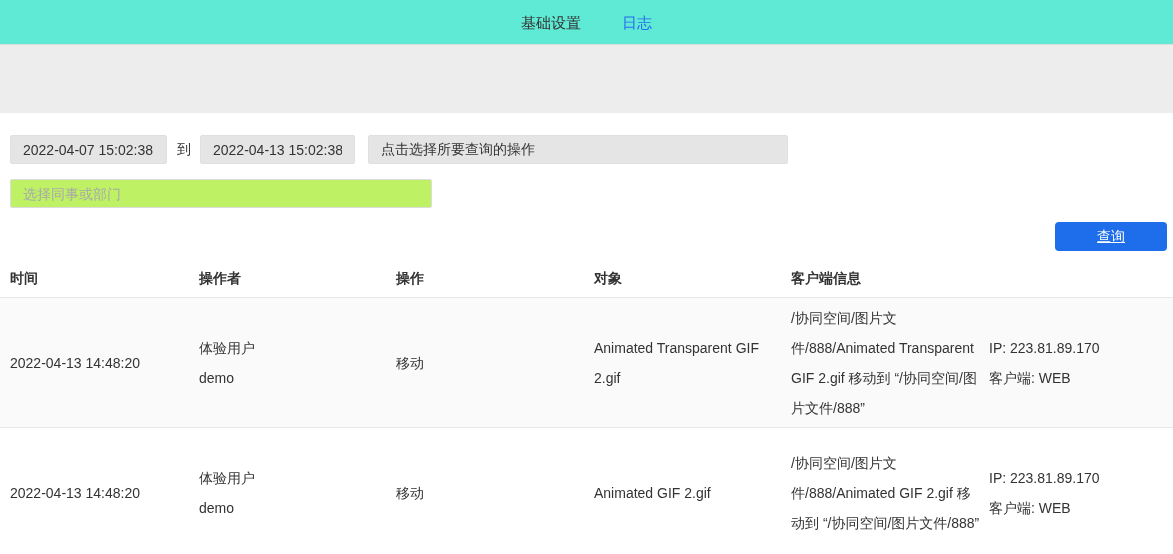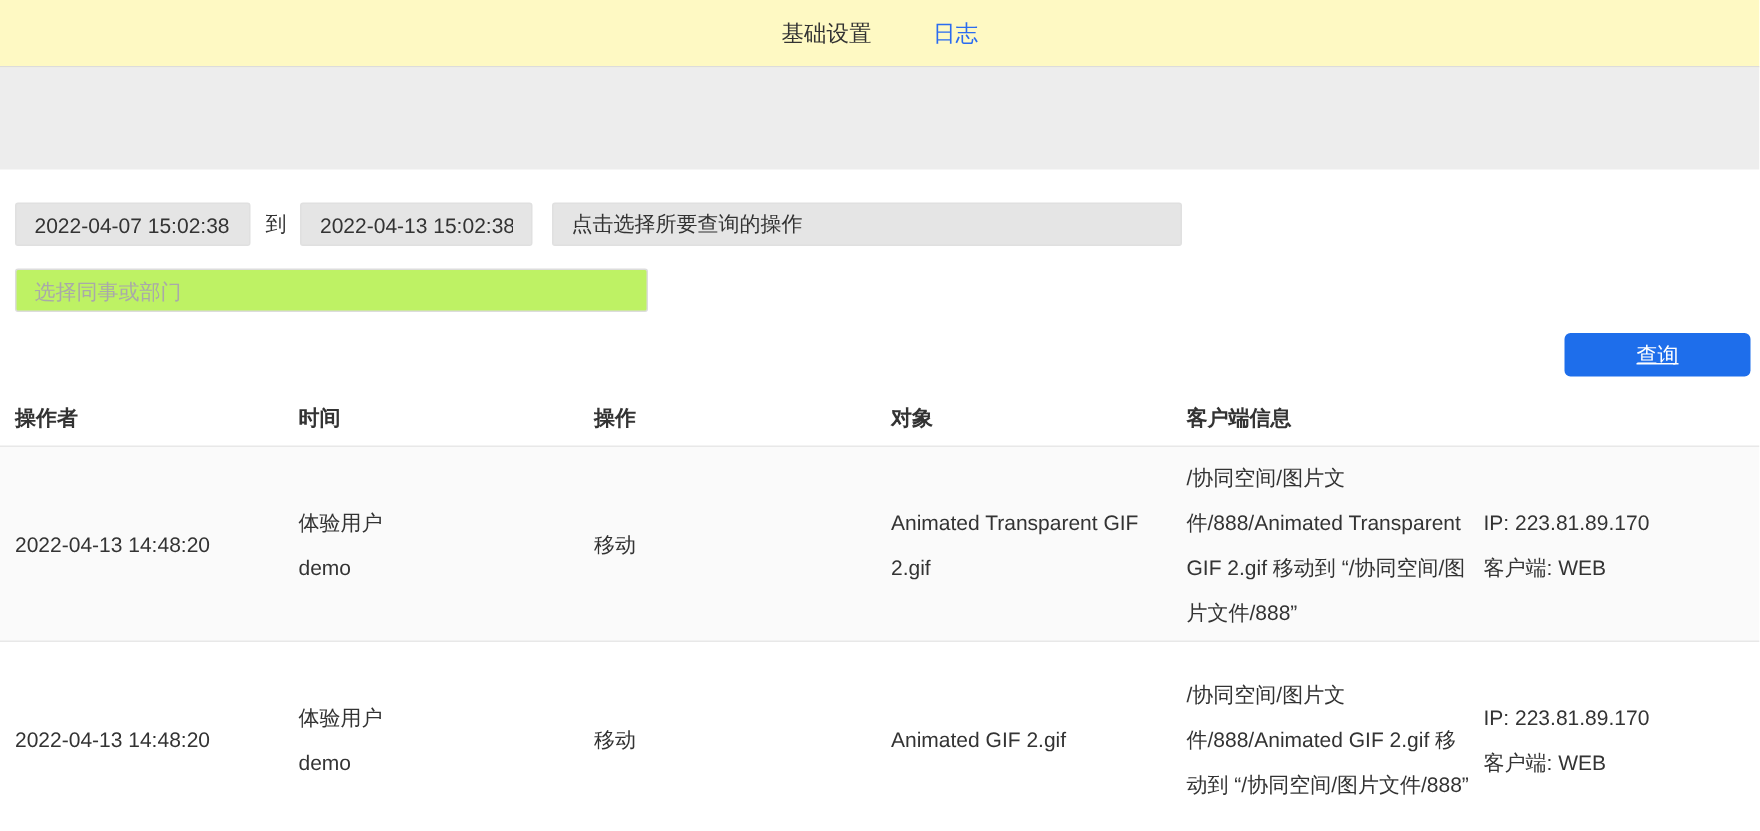--- a/index.html
+++ b/index.html
@@ -7,21 +7,21 @@
     width: 1173px; height: 554px; overflow: hidden;
     background: #fff;
     font-family: "Liberation Sans", "DejaVu Sans", sans-serif;
     color: #333;
   }
   
   .tabbar {
     height: 45px;
     display: flex; justify-content: center; align-items: center;
     gap: 41px;
-    background: #fef9c3;
+    background: #5eead4;
     border-bottom: 1px solid #dcdcdc;
   }
   .tab {
     font-size: 15px; color: #333; cursor: pointer;
     line-height: 45px;
   }
   .tab.active { color: #2b6cf0; }
   
   .gray-band {
     height: 68px;
@@ -47,21 +47,21 @@
   .date-start { width: 157px; }
   .date-end { width: 155px; }
   .to-label { margin: 0 9px 0 10px; font-size: 14px; color: #333; }
   .op-input { width: 420px; margin-left: 13px; }
   .people-input { width: 422px; }
   .button-row {
     display: flex; justify-content: flex-end;
     padding: 14px 6px 0 0;
   }
   .query-btn {
-    width: 124px; height: 29px;
+    width: 112px; height: 29px;
     background: #1e6eeb;
     color: #fff;
     border: none; border-radius: 4px;
     font-size: 14px; font-family: inherit;
     cursor: pointer;
     text-decoration: underline;
   }
   
   .log-table { margin-top: 7px; }
   .trow {
@@ -107,22 +107,22 @@
     <input class="inp white people-input" type="text" placeholder="选择同事或部门" style="">
   </div>
 </div>
 
 <div class="button-row">
   <button class="query-btn">查询</button>
 </div>
 
 <div class="log-table">
   <div class="trow thead">
+    <div class="cell">时间</div>
     <div class="cell">操作者</div>
-    <div class="cell">时间</div>
     <div class="cell">操作</div>
     <div class="cell">对象</div>
     <div class="cell">客户端信息</div>
   </div>
 
   <div class="trow tdata striped">
     <div class="cell">2022-04-13 14:48:20</div>
     <div class="cell">
       <div>体验用户</div>
       <div>demo</div>

